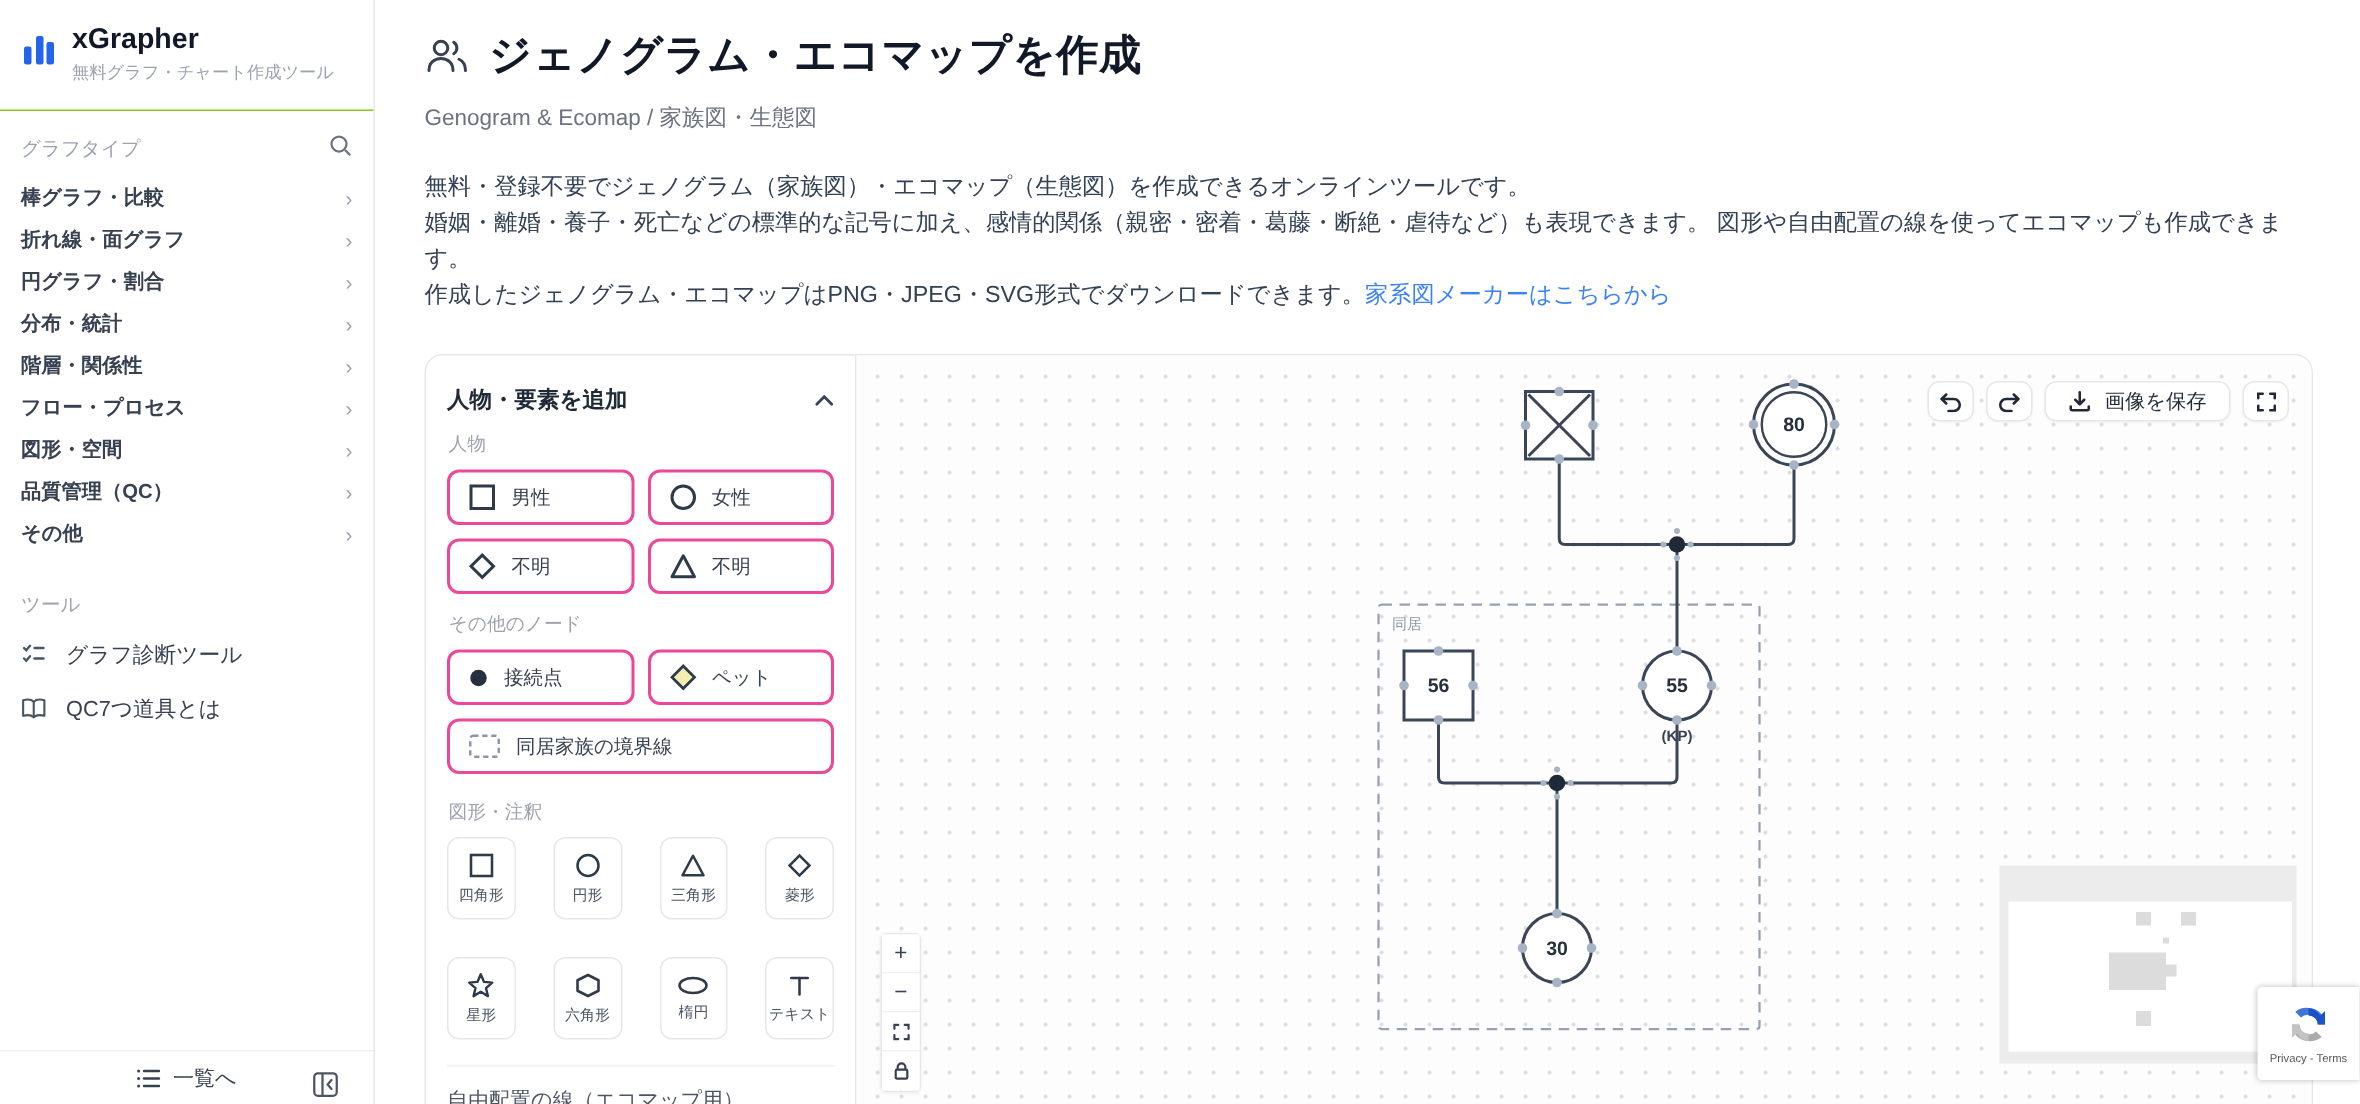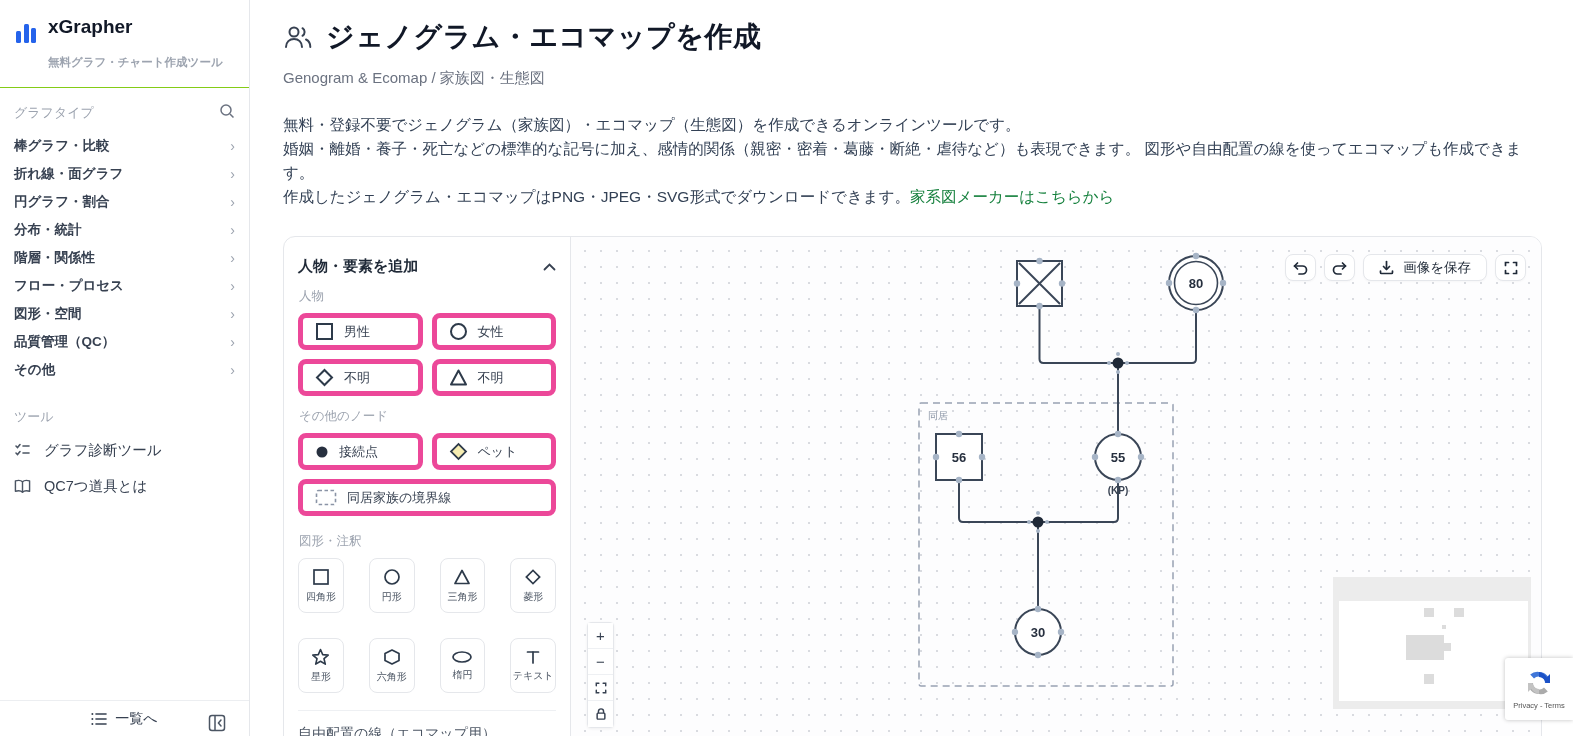--- a/index.html
+++ b/index.html
@@ -8,21 +8,21 @@
 
   
   .sidebar { position:fixed; left:0; top:0; bottom:0; width:250px; background:#fff;
     border-right:1px solid #e5e7eb; display:flex; flex-direction:column; z-index:5; }
   .logo-block { padding:15px 14px 17px 14px; border-bottom:1px solid #84cc16;
     display:flex; align-items:flex-start; gap:12px; }
   .logo-bars { display:flex; align-items:flex-end; gap:2.5px; margin-top:9px; margin-left:2px; }
   .logo-bars i { display:block; width:5px; background:#2563eb; border-radius:1.5px; }
   .logo-bars i:nth-child(1){height:12px;} .logo-bars i:nth-child(2){height:19px;} .logo-bars i:nth-child(3){height:15px;}
   .logo-title { font-size:19px; font-weight:bold; color:#111827; line-height:24px; }
-  .logo-sub { font-size:11.5px; color:#9ca3af; margin-top:16px;font-weight:bold; }
+  .logo-sub { font-size:11.5px; color:#9ca3af; margin-top:2px; }
   .side-section { display:flex; align-items:center; justify-content:space-between;
     padding:15px 14px 10px 14px; }
   .side-section span { font-size:13px; color:#9ca3af; }
   .nav-item { display:flex; align-items:center; justify-content:space-between;
     height:28px; padding:0 14px; cursor:pointer; }
   .nav-item .lbl { font-size:13.5px; font-weight:bold; color:#374151; }
   .chev { color:#9ca3af; font-size:14px; line-height:1; }
   .tools-title { font-size:13px; color:#9ca3af; padding:24px 14px 6px 14px; }
   .tool-item { display:flex; align-items:center; gap:13px; height:36px; padding:0 14px;
     font-size:14.5px; color:#374151; cursor:pointer; }
@@ -32,32 +32,32 @@
     display:flex; align-items:center; justify-content:center; }
   .list-link { display:flex; align-items:center; gap:8px; font-size:14px; color:#374151; cursor:pointer; }
   .collapse-btn { position:absolute; right:22px; top:12px; cursor:pointer; color:#4b5563; }
 
   
   .main { margin-left:250px; padding:18px 31px 0 33px; }
   .page-head { display:flex; align-items:center; gap:13px; }
   .page-head h1 { font-size:28px; font-weight:bold; color:#111827; letter-spacing:.5px; }
   .page-sub { margin-top:13px; font-size:15px; color:#6b7280; }
   .desc { margin-top:25px; font-size:15.5px; line-height:24px; color:#334155; max-width:1252px; }
-  .desc a { color:#15803d; text-decoration:none; }
+  .desc a { color:#3b82f6; text-decoration:none; }
 
   
   .editor { margin-top:27px; width:1259px; height:520px; border:1px solid #e5e7eb;
     border-radius:12px; display:flex; overflow:hidden; background:#fff; }
   .panel { width:287px; border-right:1px solid #e5e7eb; padding:20px 14px; flex:none; }
   .panel-head { display:flex; align-items:center; justify-content:space-between; }
   .panel-head .t { font-size:15px; font-weight:bold; color:#1f2937; }
   .grp-lbl { font-size:12.5px; color:#9ca3af; margin:12px 0 8px 1px; }
   .btn-grid2 { display:grid; grid-template-columns:1fr 1fr; gap:9px; }
   .tool-btn { display:flex; align-items:center; gap:10px; height:37px; padding:6px 12px;
-    border:5px solid #ec4899; border-radius:8px; background:#fff; font-size:13px;
+    border:2px solid #ec4899; border-radius:8px; background:#fff; font-size:13px;
     color:#374151; cursor:pointer; }
   .tool-btn.full { margin-top:9px; width:100%; }
   .shape-grid { display:grid; grid-template-columns:repeat(4,1fr); gap:25px; }
   .shape-btn { height:55px; border:1px solid #e5e7eb; border-radius:8px; background:#fff;
     display:flex; flex-direction:column; align-items:center; justify-content:center;
     gap:4px; cursor:pointer; }
   .shape-btn .sl { font-size:10px; color:#4b5563; }
   .panel-div { border:none; border-top:1px solid #eef0f3; margin:17px 0 14px 0; }
   .free-title { font-size:14px; color:#4b5563; }
 

